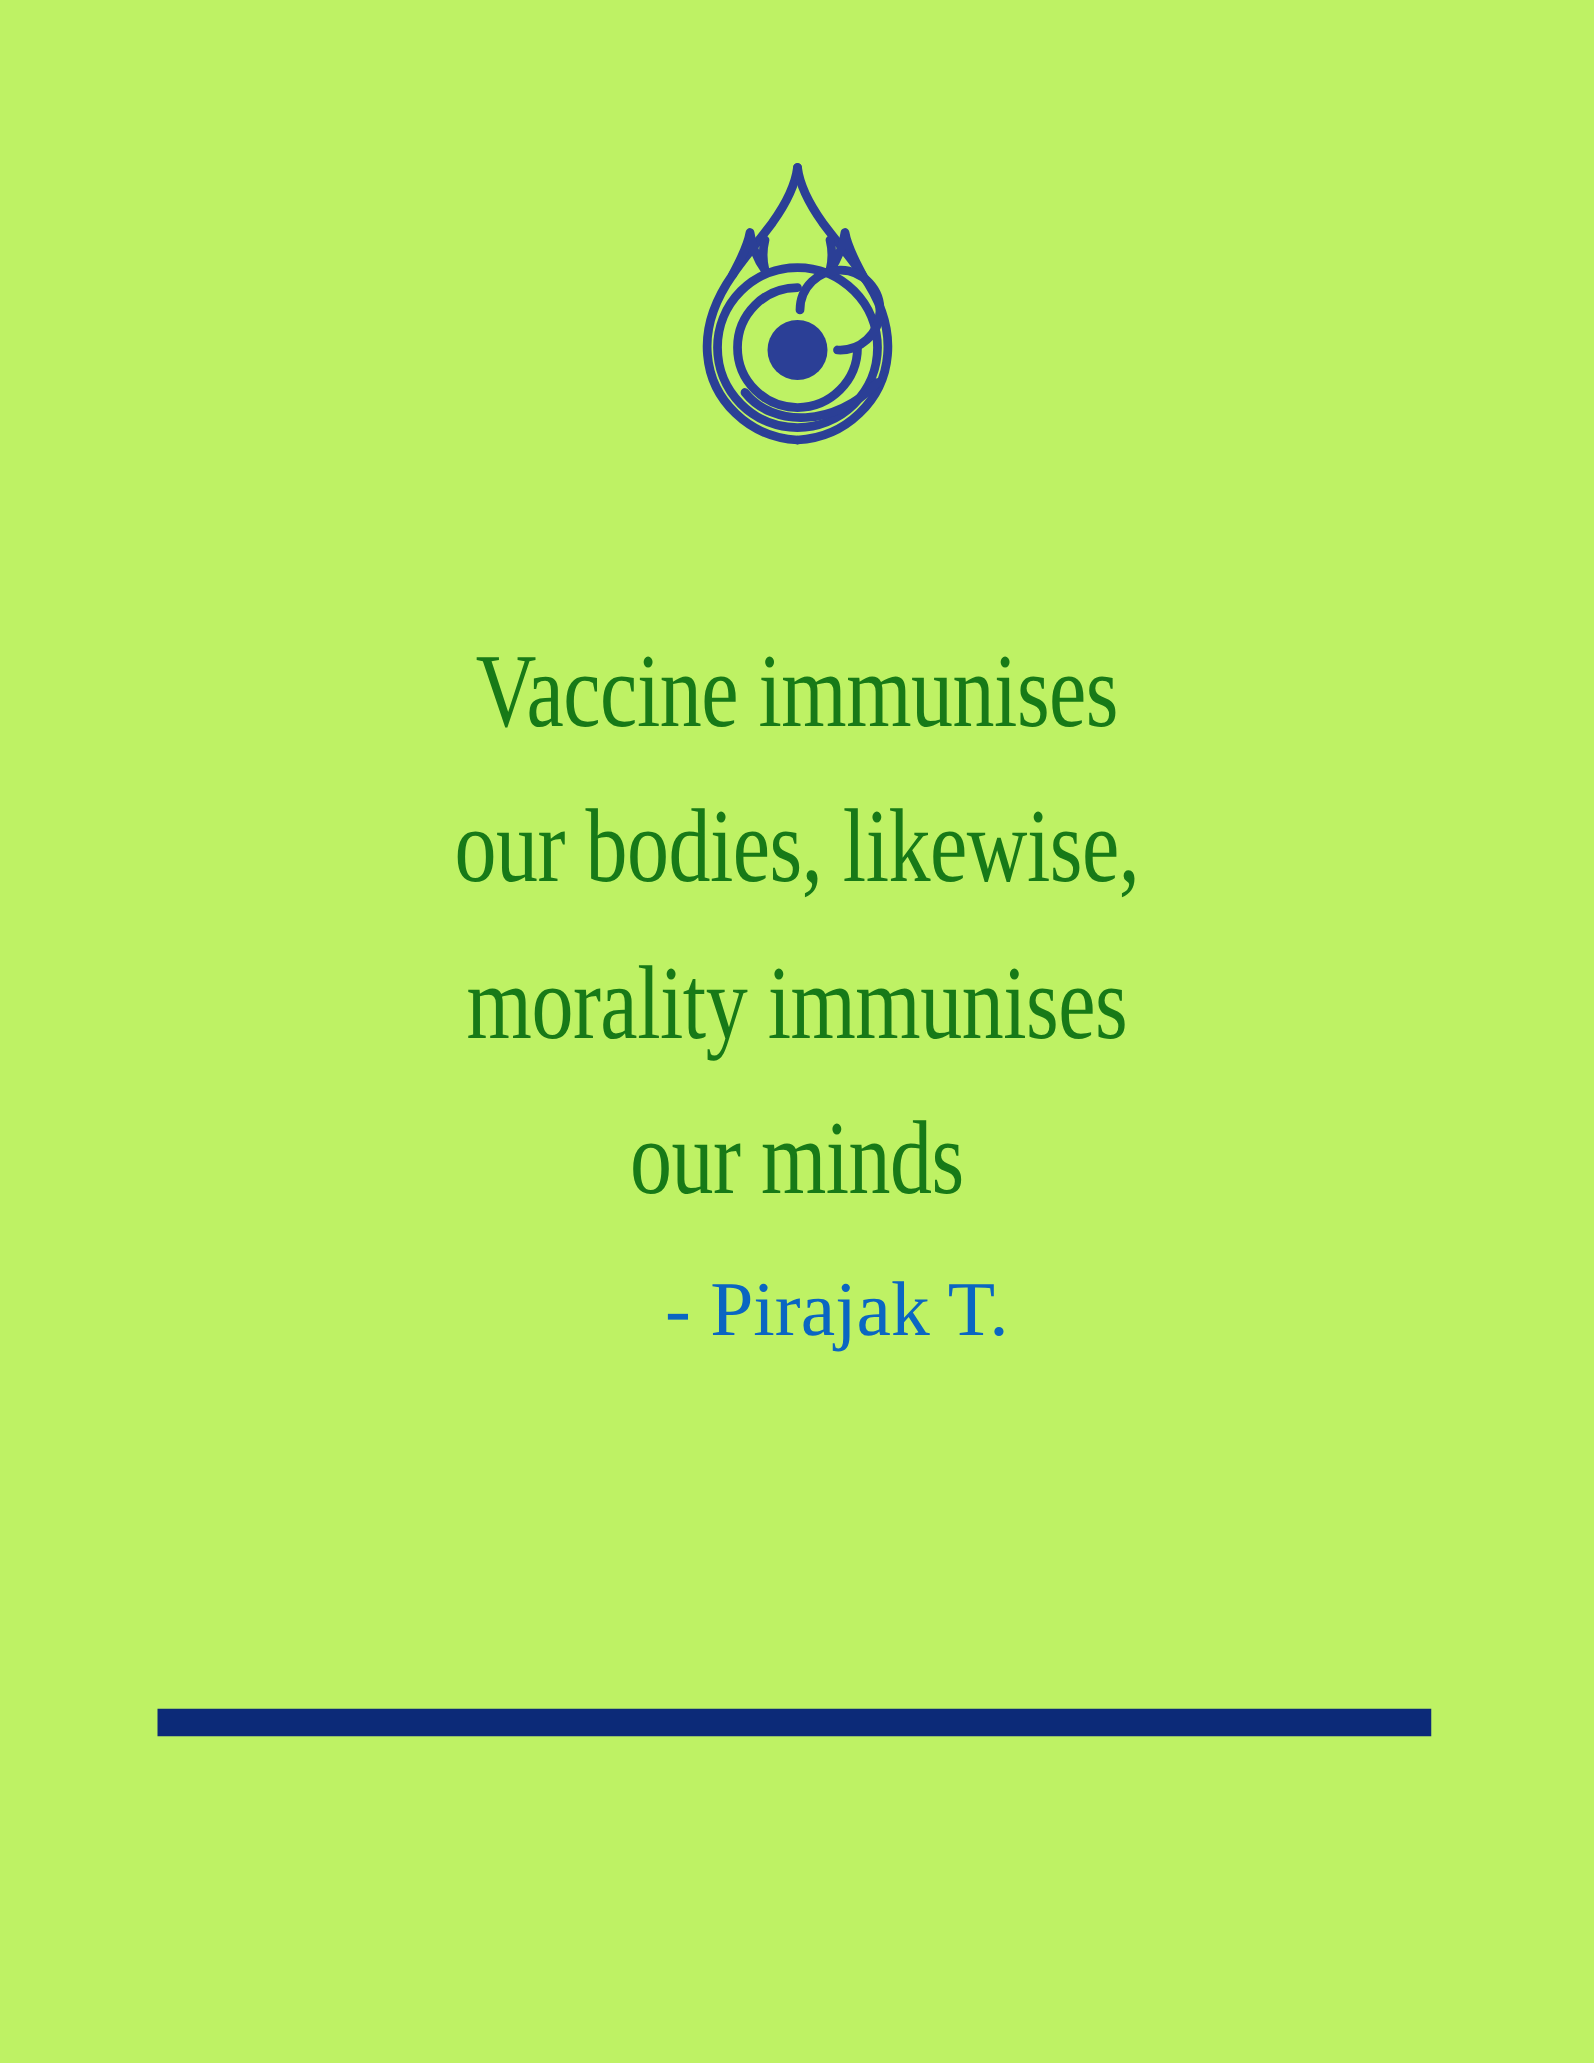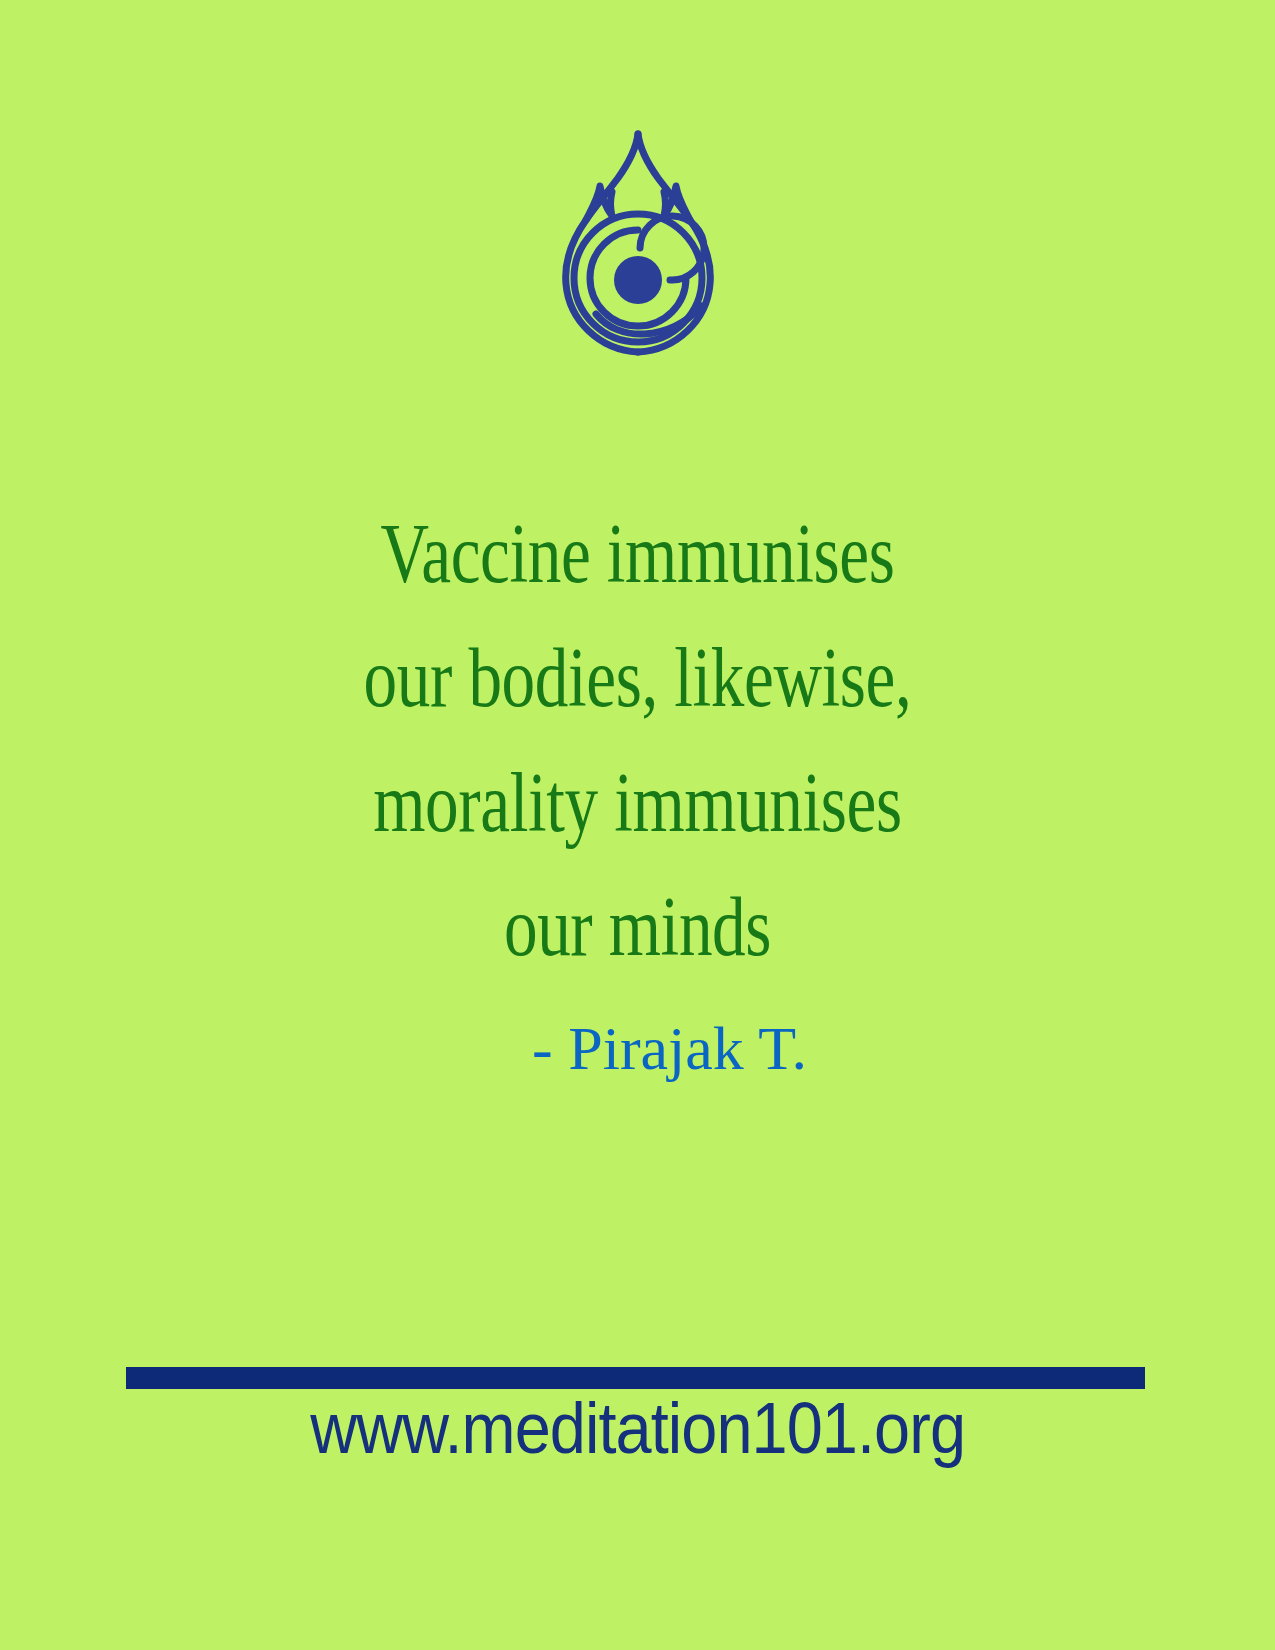--- a/index.html
+++ b/index.html
@@ -174,17 +174,14 @@
       <span class="quote-line">our minds</span>
     </p>
   </div>
 
   <div class="attribution-wrap">
     <p class="attribution">- Pirajak T.</p>
   </div>
 
   <div class="divider-bar"></div>
 
-  <div class="footer-wrap">
-    <p class="footer-url">www.meditation101.org</p>
-  </div>
 
 </div>
 
 </body></html>

